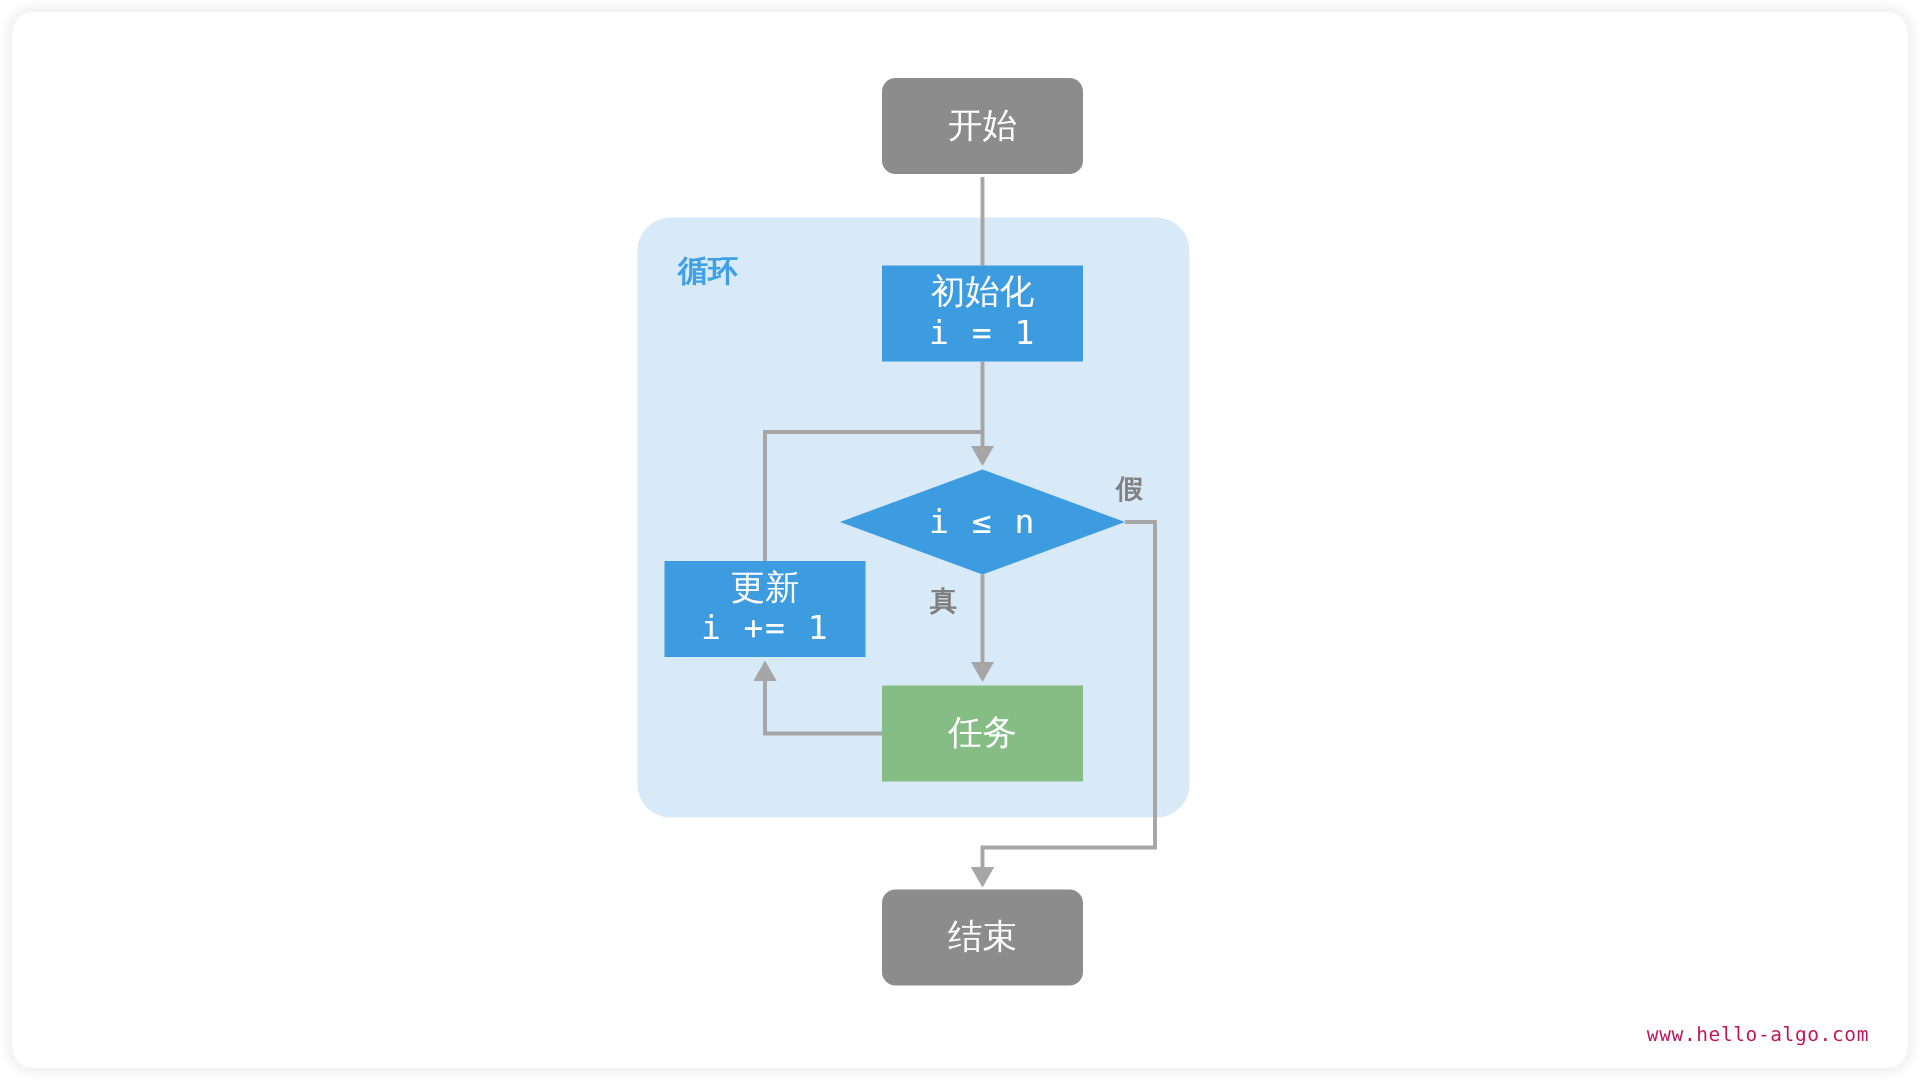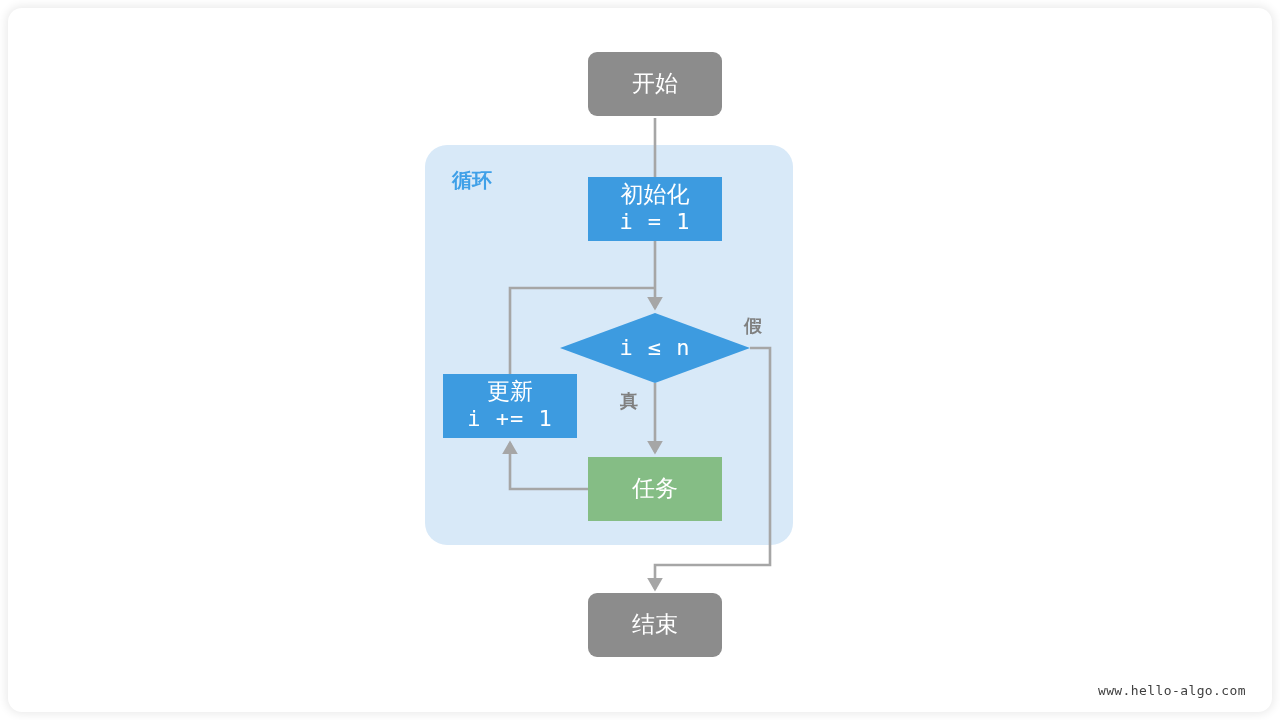--- a/index.html
+++ b/index.html
@@ -63,21 +63,21 @@
     font-weight: bold;
     text-anchor: middle;
     dominant-baseline: middle;
   }
   .watermark {
     position: absolute;
     right: 34px;
     bottom: 22px;
     font-family: "DejaVu Sans Mono", "Liberation Mono", monospace;
     font-size: 13px;
-    color: #404040;
+    color: #be185d;
     letter-spacing: 0.4px;
     white-space: nowrap;
   }
 </style>
 </head>
 <body>
 
 <div id="canvas">
 
   <div class="card-frame"></div>

